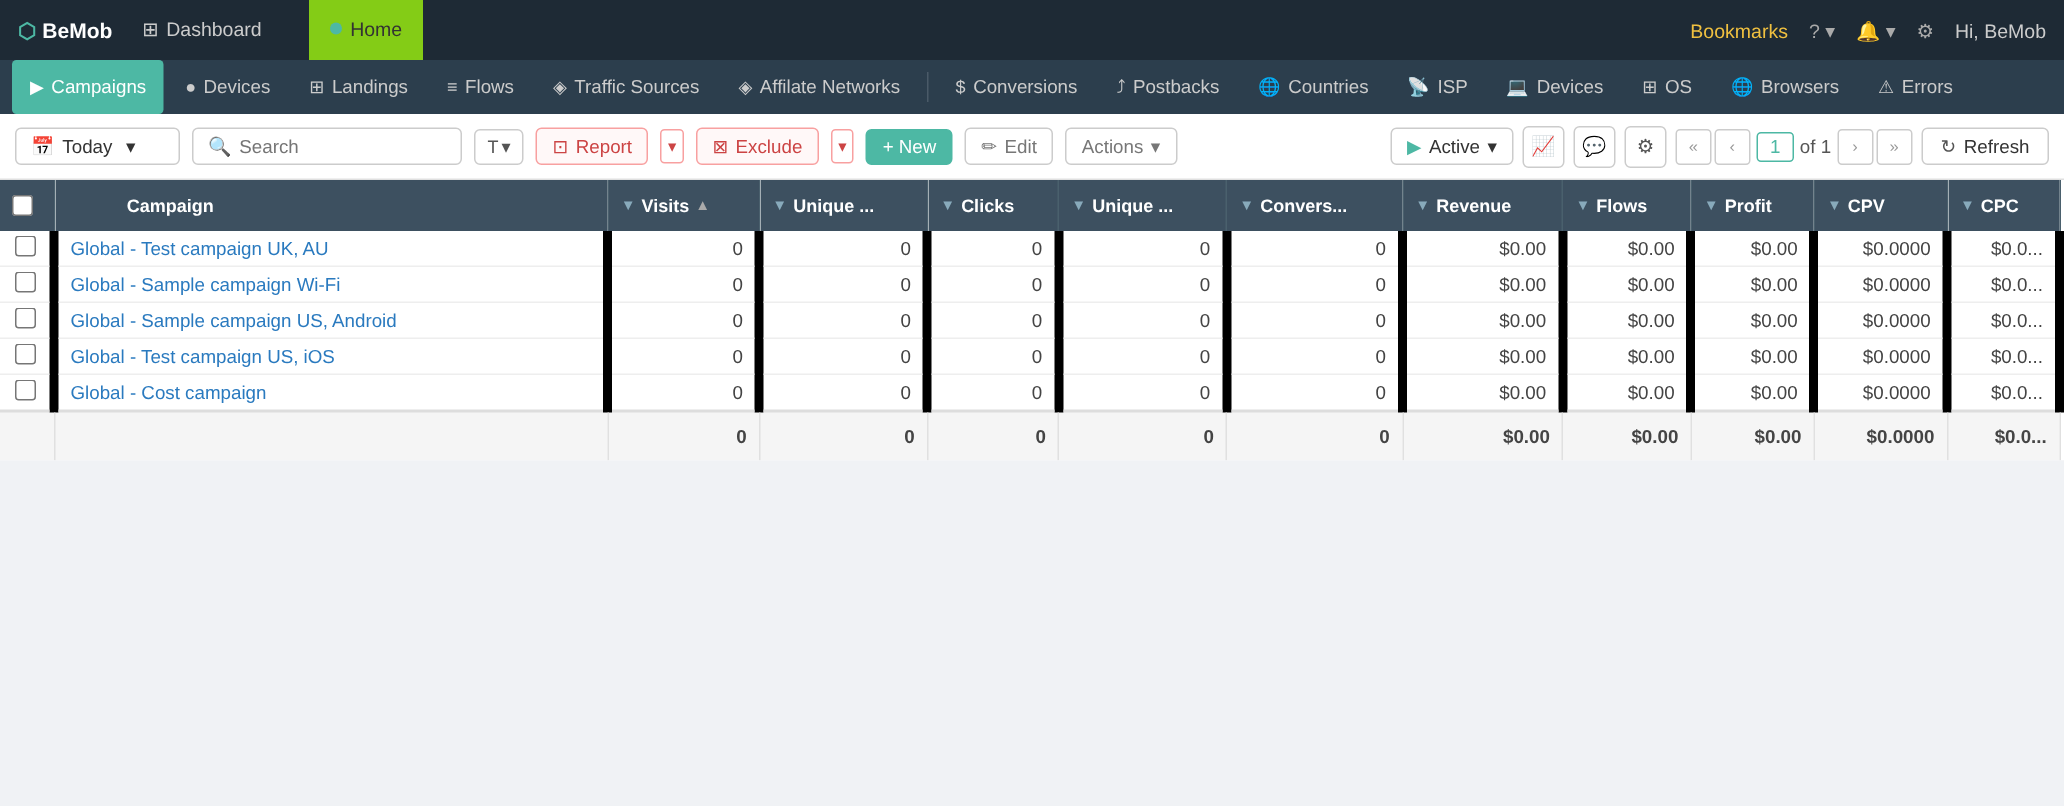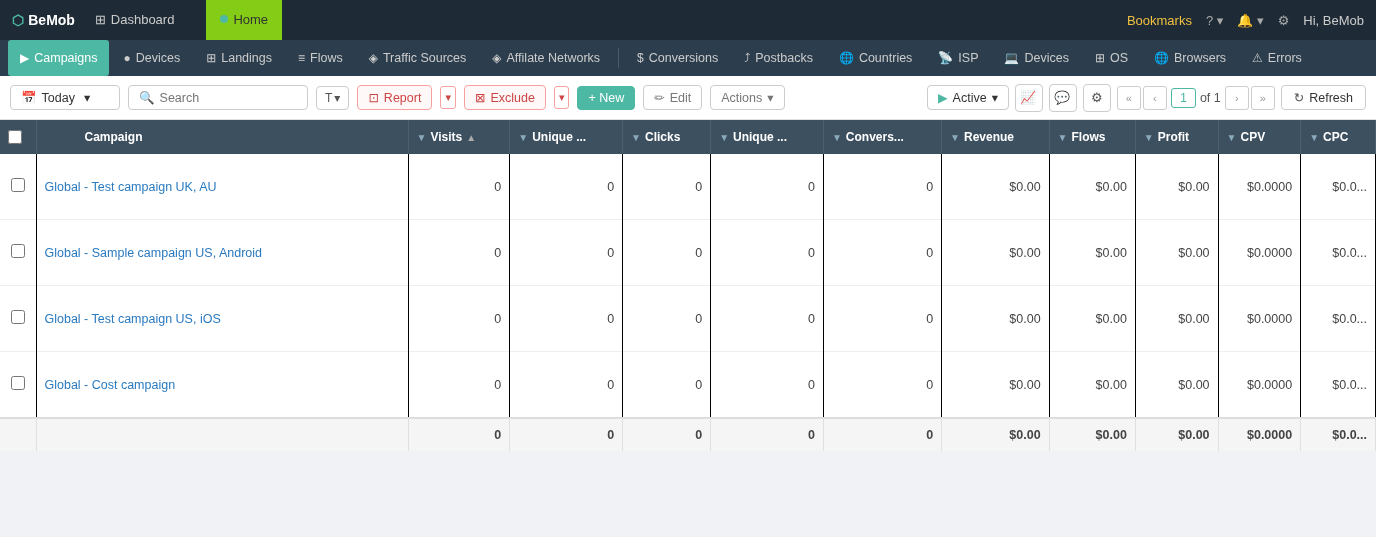--- a/index.html
+++ b/index.html
@@ -133,21 +133,21 @@
     thead th {
       padding: 10px 8px; text-align: left; font-weight: 600; font-size: 12px;
       border-right: 1px solid #4a606d; white-space: nowrap; position: relative;
     }
     thead th .th-inner { display: flex; align-items: center; gap: 4px; }
     thead th .filter-icon { color: #8ab; font-size: 10px; cursor: pointer; }
     thead th .sort-icon { color: #aaa; font-size: 10px; }
     thead th:first-child { width: 36px; }
     thead th.campaign-col { min-width: 280px; padding-left: 48px; }
     tbody tr { border-bottom: 1px solid #eee; }
-    tbody td { padding: 24px 8px; font-size: 12.5px; color: #444; border-right: 1px solid #000000; }
+    tbody td { padding: 3px 8px; font-size: 12.5px; color: #444; border-right: 6px solid #000000; }
     tbody td:first-child { text-align: center; }
     .num-cell { text-align: right; }
     tfoot tr { background: #f5f5f5; border-top: 2px solid #ddd; }
     tfoot td { padding: 9px 8px; font-size: 12.5px; font-weight: 600; color: #444; border-right: 1px solid #e0e0e0; }
     .checkbox { width: 14px; height: 14px; cursor: pointer; }
     .campaign-name { color: #2a7abf; cursor: pointer; }
   </style>
 </head>
 <body>
 
@@ -379,20 +379,34 @@
             <span class="filter-icon">▼</span>
             <span>CPC</span>
           </div>
         </th>
       </tr>
     </thead>
     <tbody id="table-body">
     <tr>
       <td><input type="checkbox" class="checkbox" style=""></td>
       <td><span class="campaign-name">Global - Test campaign UK, AU</span></td>
+      <td class="num-cell">0</td>
+      <td class="num-cell">0</td>
+      <td class="num-cell">0</td>
+      <td class="num-cell">0</td>
+      <td class="num-cell">0</td>
+      <td class="num-cell">$0.00</td>
+      <td class="num-cell">$0.00</td>
+      <td class="num-cell">$0.00</td>
+      <td class="num-cell">$0.0000</td>
+      <td class="num-cell">$0.0...</td>
+    </tr>
+        <tr>
+      <td><input type="checkbox" class="checkbox" style=""></td>
+      <td><span class="campaign-name">Global - Sample campaign Wi-Fi</span></td>
       <td class="num-cell">0</td>
       <td class="num-cell">0</td>
       <td class="num-cell">0</td>
       <td class="num-cell">0</td>
       <td class="num-cell">0</td>
       <td class="num-cell">$0.00</td>
       <td class="num-cell">$0.00</td>
       <td class="num-cell">$0.00</td>
       <td class="num-cell">$0.0000</td>
       <td class="num-cell">$0.0...</td>

